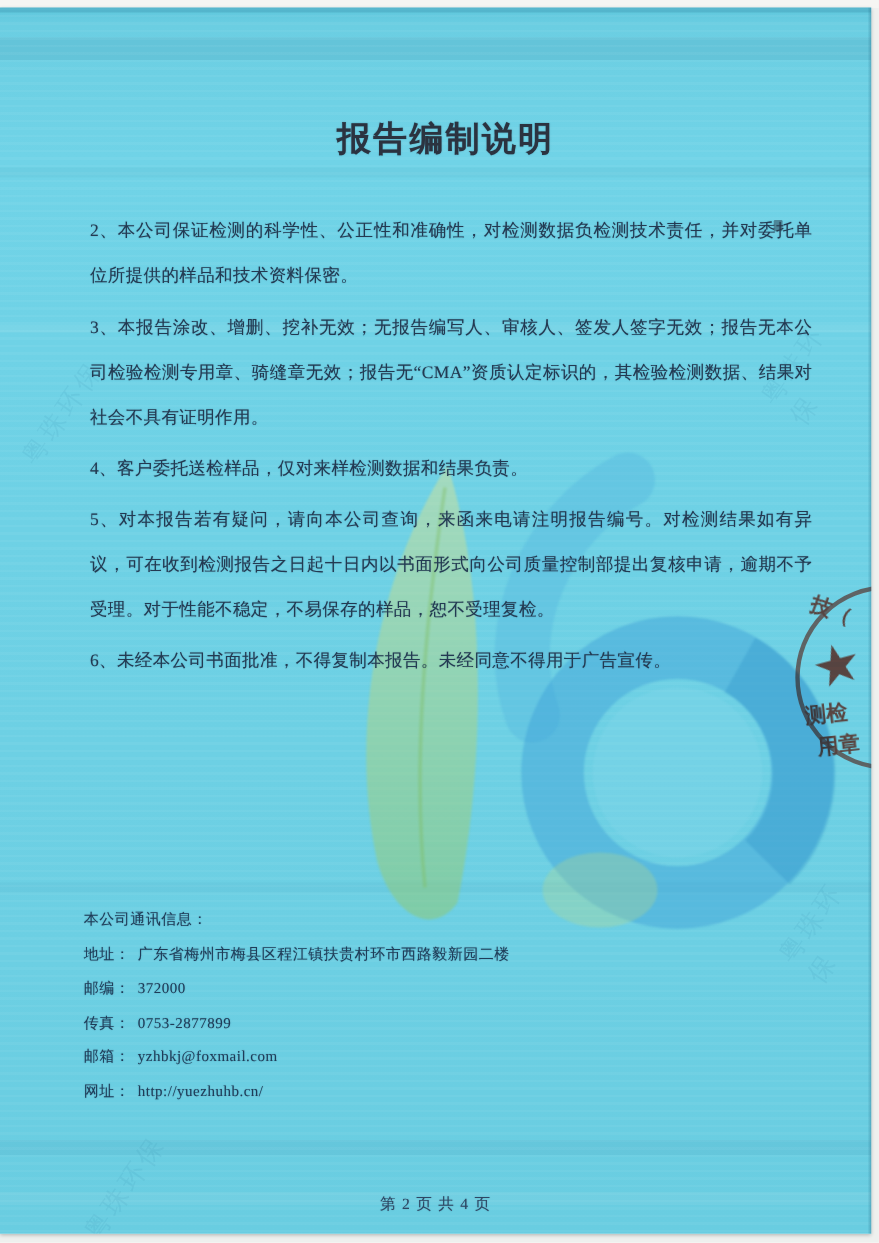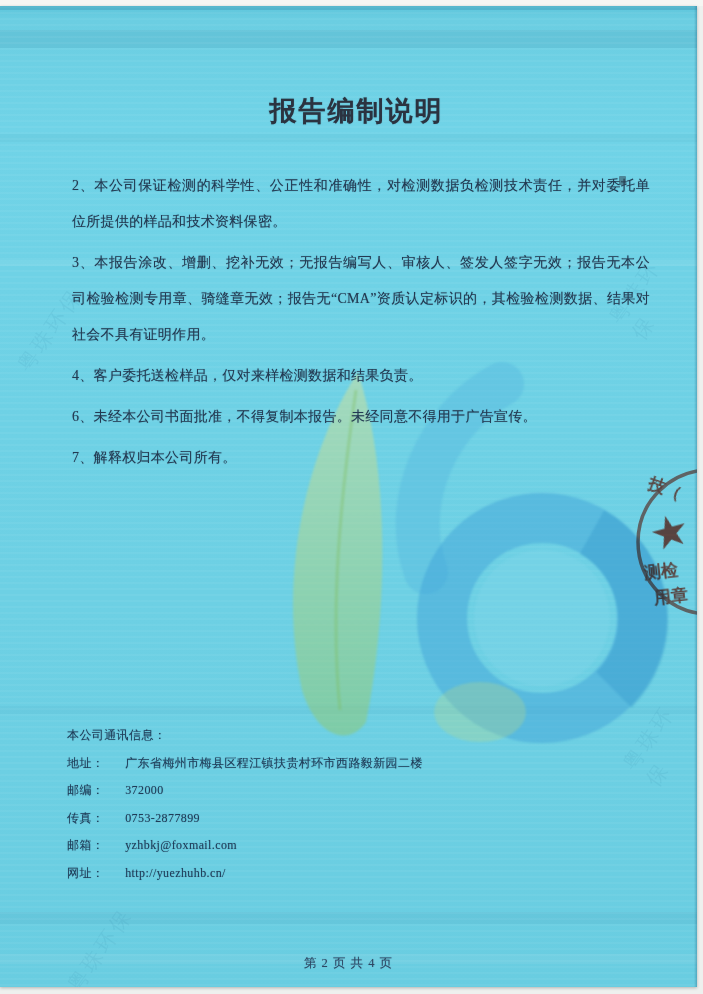--- a/index.html
+++ b/index.html
@@ -42,21 +42,21 @@
     font-weight:bold;font-size:27px;letter-spacing:2px;color:#2b3340;
     text-shadow:0 0 1px rgba(25,40,60,.5);
   }
   .notes{position:absolute;left:72px;top:162px;width:578px;
     font-size:14px;color:#233a52;line-height:36px;letter-spacing:.3px;
     text-align:justify;text-shadow:0 0 1px rgba(30,55,80,.45);}
   .notes p{margin:0 0 5px 0;text-align:justify;-moz-text-align-last:left;text-align-last:left;}
   .contact{position:absolute;left:67px;top:716px;width:560px;
     font-size:12px;color:#1f3c58;line-height:27.6px;letter-spacing:.4px;
     text-shadow:0 0 1px rgba(25,55,85,.45);}
-  .contact .lbl{margin-right:21px;}
+  .contact .lbl{margin-right:6px;}
   .footer{position:absolute;left:0;right:0;top:949px;text-align:center;
     font-size:12.5px;color:#2e4763;letter-spacing:1px;
     text-shadow:0 0 1px rgba(30,55,85,.4);}
   
   .stamp{position:absolute;left:640px;top:449px;width:57px;height:175px;
     color:#c23b2e;opacity:.88;mix-blend-mode:multiply;pointer-events:none;}
   .stamp svg{position:absolute;left:-10px;top:-5px;}
   .stamp span{position:absolute;font-weight:bold;white-space:nowrap;
     font-family:"Liberation Serif","DejaVu Serif",serif;filter:blur(.3px);}
   .stamp .s1{left:8px;top:22px;font-size:17px;transform:rotate(20deg);}
@@ -102,22 +102,22 @@
     <div class="fw fw2">粤珠环保</div>
     <div class="fw fw3">粤珠环保</div>
     <div class="fw fw4">粤珠环保</div>
 
     <div class="title">报告编制说明</div>
 
     <div class="notes">
       <p>2、本公司保证检测的科学性、公正性和准确性，对检测数据负检测技术责任，并对委托单位所提供的样品和技术资料保密。</p>
       <p>3、本报告涂改、增删、挖补无效；无报告编写人、审核人、签发人签字无效；报告无本公司检验检测专用章、骑缝章无效；报告无“CMA”资质认定标识的，其检验检测数据、结果对社会不具有证明作用。</p>
       <p>4、客户委托送检样品，仅对来样检测数据和结果负责。</p>
+      <p>5、对本报告若有疑问，请向本公司查询，来函来电请注明报告编号。对检测结果如有异议，可在收到检测报告之日起十日内以书面形式向公司质量控制部提出复核申请，逾期不予受理。对于性能不稳定，不易保存的样品，恕不受理复检。</p>
       <p>6、未经本公司书面批准，不得复制本报告。未经同意不得用于广告宣传。</p>
-      <p>7、解释权归本公司所有。</p>
     </div>
 
     <div class="contact">
       <div>本公司通讯信息：</div>
       <div>
         <span class="lbl">地址：</span><span>广东省梅州市梅县区程江镇扶贵村环市西路毅新园二楼</span>
       </div>
       <div>
         <span class="lbl">邮编：</span><span>372000</span>
       </div>

